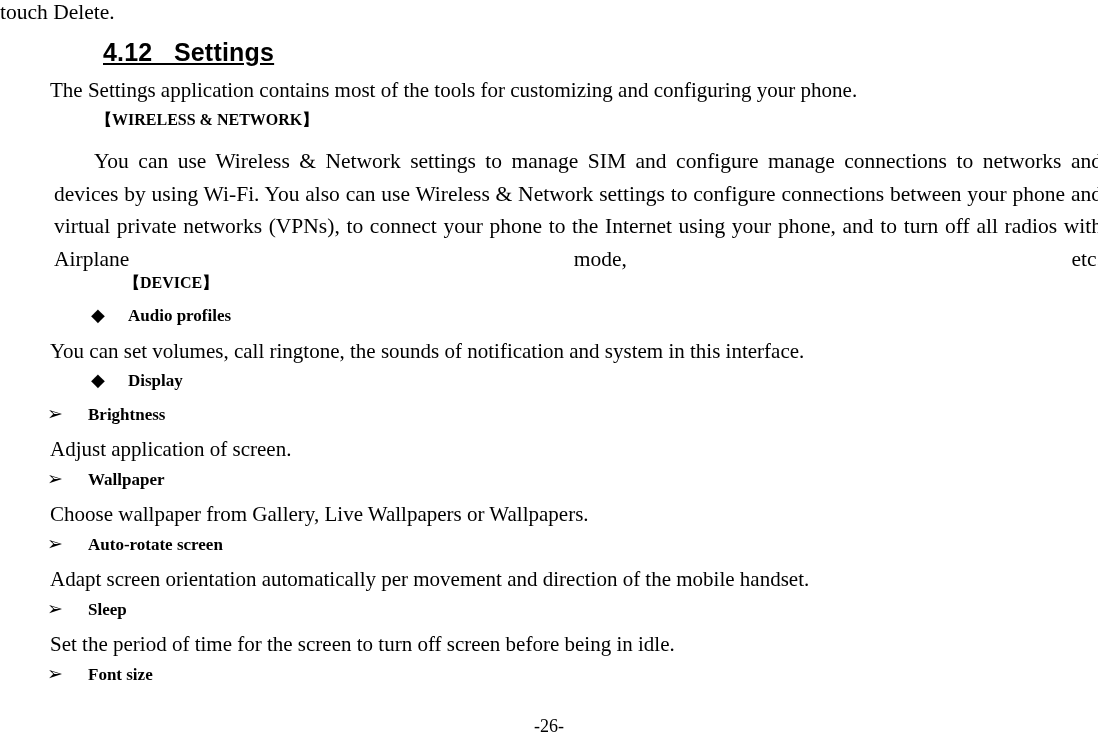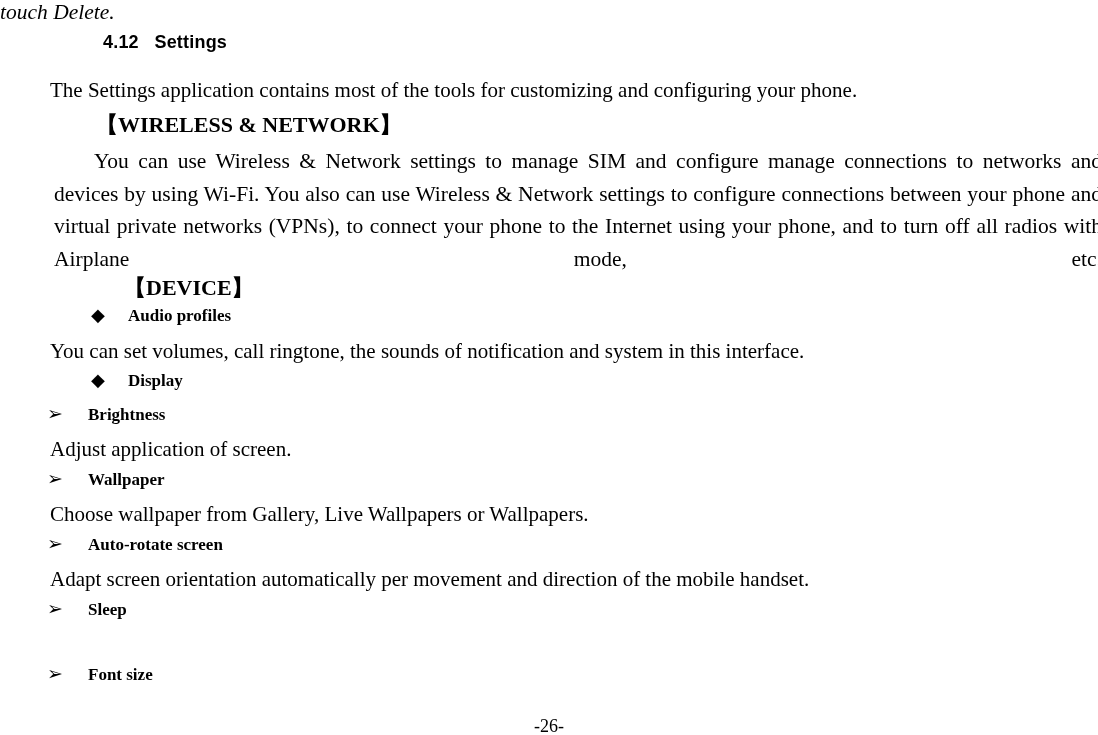--- a/index.html
+++ b/index.html
@@ -16,39 +16,39 @@
     color: #000000;
     font-family: "Liberation Serif", "DejaVu Serif", serif;
   }
 
   
   .line {
     position: absolute;
     font-size: 21.5px;
     line-height: 25px;
     white-space: pre;
-    font-style: italic;
   }
 
   
   .continuation {
     left: 0px;
     top: 0px;
   }
 
   
   .heading {
     position: absolute;
     left: 103px;
-    top: 32px;
+    top: 38px;
     font-family: "Liberation Sans", "DejaVu Sans", sans-serif;
     font-weight: bold;
-    font-size: 18px;
+    font-size: 25px;
     letter-spacing: 0.2px;
     white-space: pre;
+    text-decoration: underline;
   }
 
   
   .body-line {
     position: absolute;
     left: 50px;
     font-size: 21px;
     white-space: pre;
   }
 
@@ -67,21 +67,21 @@
   .para::after {
     content: "";
     display: inline-block;
     width: 100%;
   }
 
   
   .bracket-head {
     position: absolute;
     font-weight: bold;
-    font-size: 22px;
+    font-size: 16px;
     white-space: pre;
   }
 
   
   .bullet-row {
     position: absolute;
     display: flex;
     align-items: baseline;
     white-space: pre;
   }
@@ -167,20 +167,21 @@
   <div class="bullet-row lvl-arrow" style="top:534px;">
     <span class="bullet-glyph arrow">➢</span>
     <span class="bullet-label">Auto-rotate screen</span>
   </div>
   <div class="body-line" style="top:567px;">Adapt screen orientation automatically per movement and direction of the mobile handset.</div>
 
   <div class="bullet-row lvl-arrow" style="top:599px;">
     <span class="bullet-glyph arrow">➢</span>
     <span class="bullet-label">Sleep</span>
   </div>
+  <div class="body-line" style="top:632px;">Set the period of time for the screen to turn off screen before being in idle.</div>
 
   <div class="bullet-row lvl-arrow" style="top:664px;">
     <span class="bullet-glyph arrow">➢</span>
     <span class="bullet-label">Font size</span>
   </div>
 
   <div class="page-number">-26-</div>
 
 </div>
 

